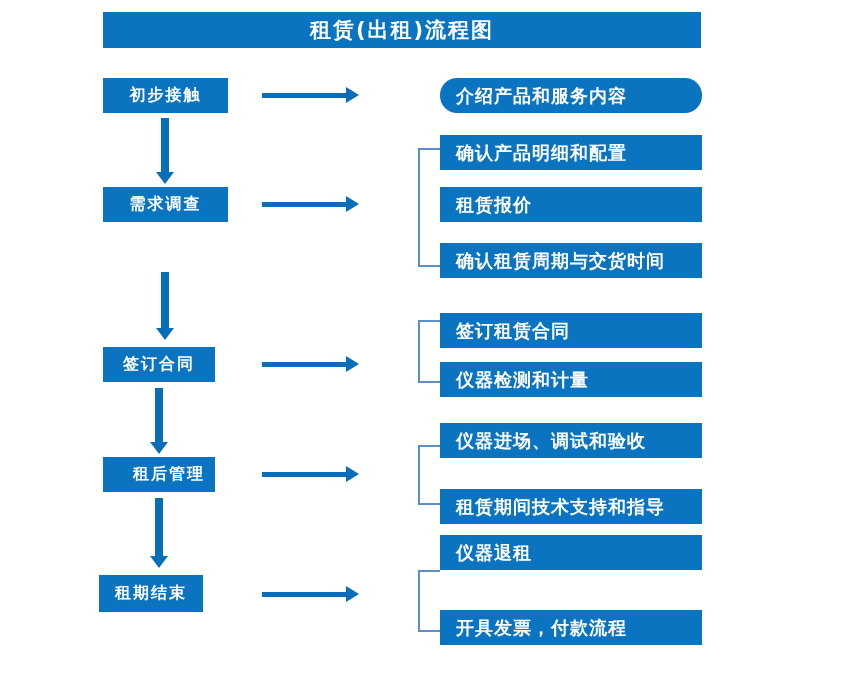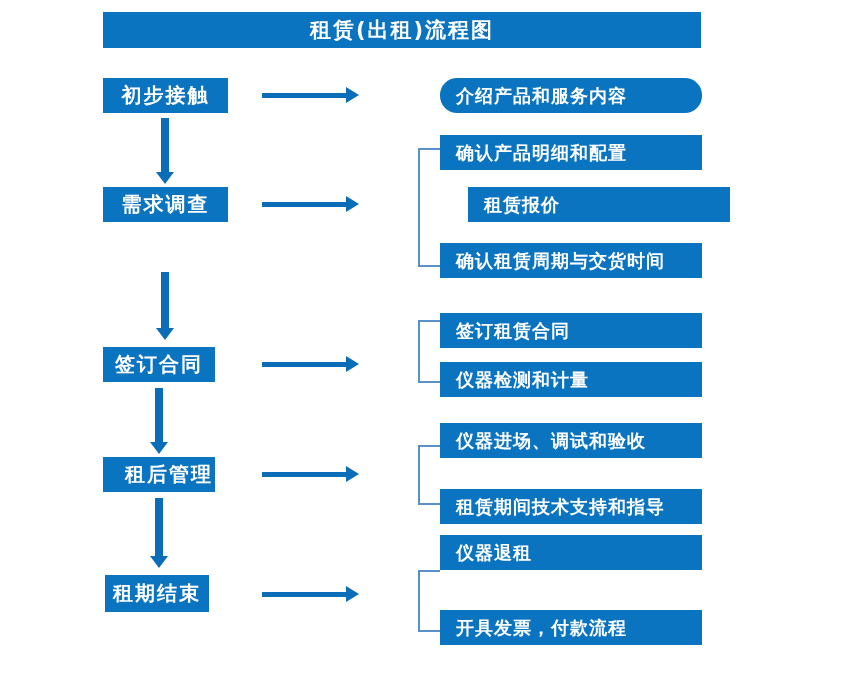--- a/index.html
+++ b/index.html
@@ -28,21 +28,21 @@
     letter-spacing: 1px;
     white-space: nowrap;
   }
   .title-box {
     justify-content: center;
     font-size: 21px;
     letter-spacing: 2px;
   }
   .stage-box {
     justify-content: center;
-    font-size: 20px;
+    font-size: 16px;
     letter-spacing: 2px;
   }
   .detail-box {
     justify-content: flex-start;
     padding-left: 16px;
     font-size: 18px;
     letter-spacing: 1px;
   }
   
   .varrow {
@@ -133,21 +133,21 @@
     <div class="shaft" style="height:56px;"></div>
     <div class="head" style="top:56px;"></div>
   </div>
 
   <div class="bracket" style="left:418px; top:148px; width:22px; height:119px;"></div>
 
   <div class="box detail-box" style="left:440px; top:135px; width:262px; height:35px;">
     <span>确认产品明细和配置</span>
   </div>
 
-  <div class="box detail-box" style="left:440px; top:187px; width:262px; height:35px;margin-left:28px;">
+  <div class="box detail-box" style="left:440px; top:187px; width:262px; height:35px;">
     <span>租赁报价</span>
   </div>
 
   <div class="box detail-box" style="left:440px; top:243px; width:262px; height:35px;">
     <span>确认租赁周期与交货时间</span>
   </div>
 
   <div class="box stage-box" style="left:103px; top:347px; width:112px; height:35px;">
     <span>签订合同</span>
   </div>
@@ -189,21 +189,21 @@
   <div class="bracket" style="left:418px; top:445px; width:22px; height:60px;"></div>
 
   <div class="box detail-box" style="left:440px; top:423px; width:262px; height:35px;">
     <span>仪器进场、调试和验收</span>
   </div>
 
   <div class="box detail-box" style="left:440px; top:489px; width:262px; height:35px;">
     <span>租赁期间技术支持和指导</span>
   </div>
 
-  <div class="box stage-box" style="left:105px; top:575px; width:104px; height:37px;font-family:Liberation Mono, monospace;">
+  <div class="box stage-box" style="left:99px; top:575px; width:104px; height:37px;font-family:Liberation Mono, monospace;">
     <span>租期结束</span>
   </div>
 
   <div class="harrow" style="left:262px; top:592px; width:96px;">
     <div class="shaft" style="width:84px;"></div>
     <div class="head" style="left:84px;"></div>
   </div>
 
   <div class="bracket" style="left:418px; top:570px; width:22px; height:62px;"></div>
 

